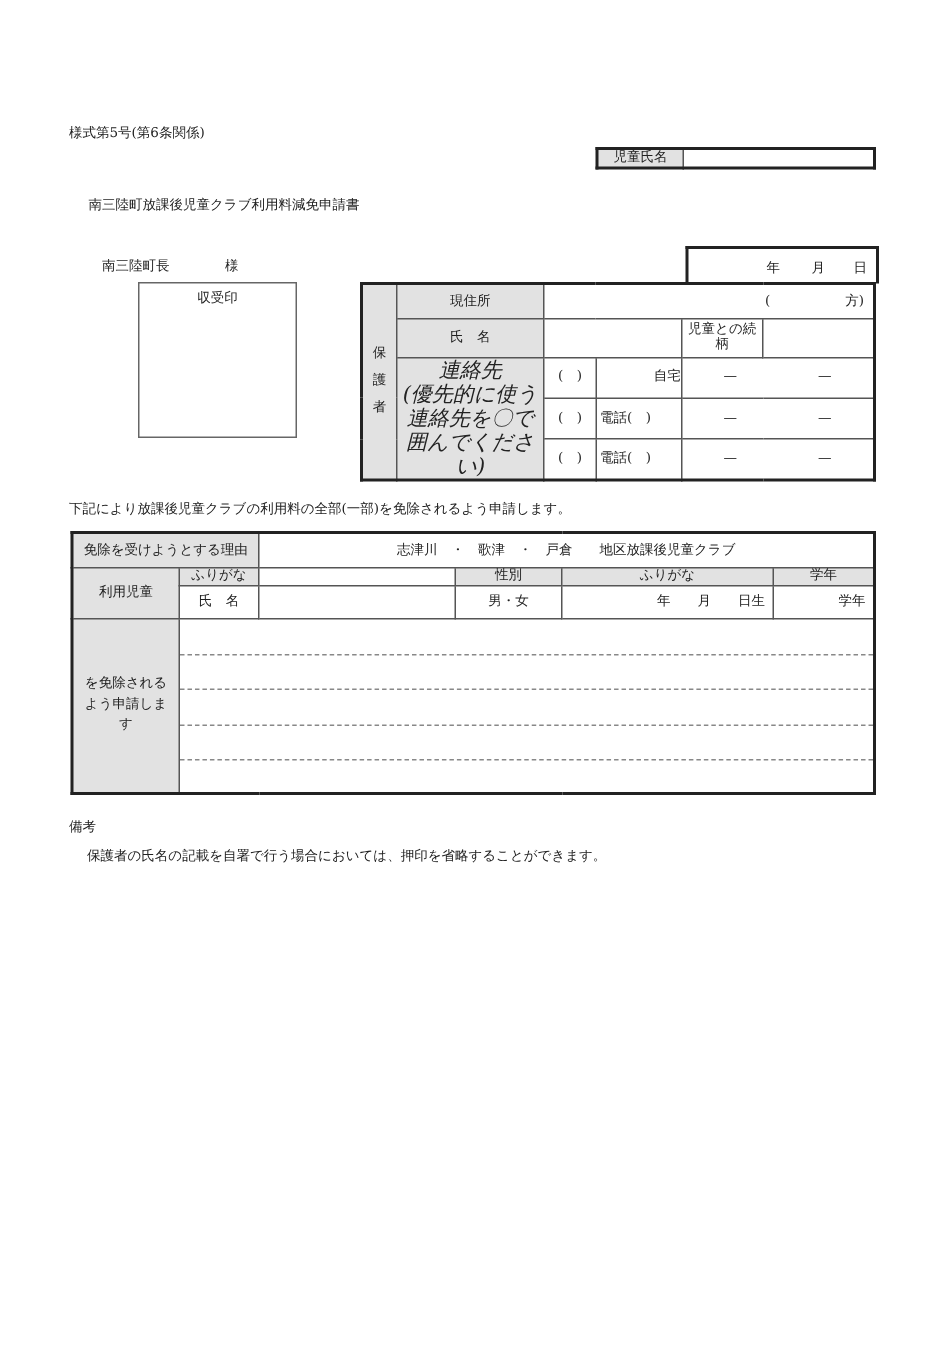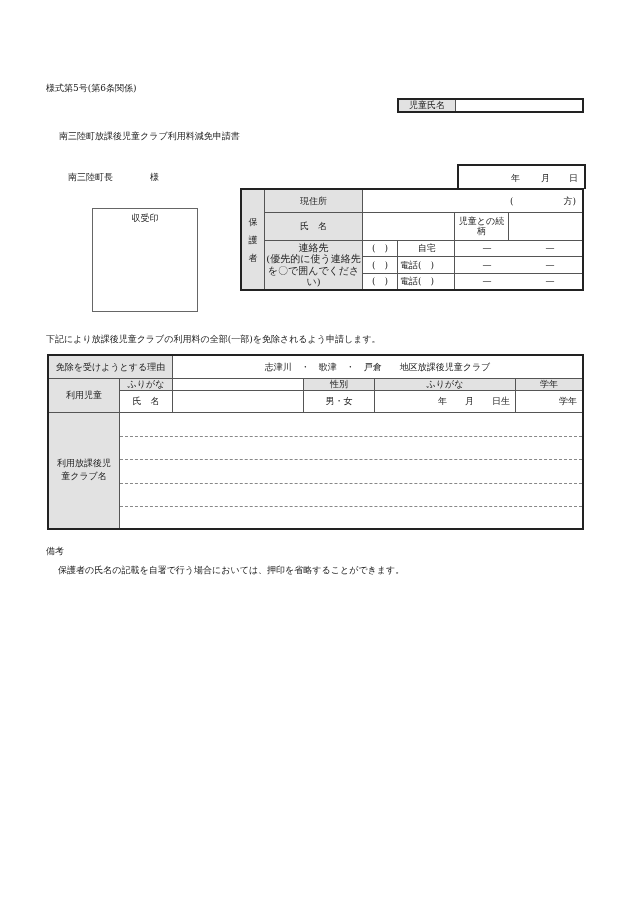--- a/index.html
+++ b/index.html
@@ -24,21 +24,21 @@
     <td colspan="3"></td>
   </tr>
 </tbody>
   </table>
 
 <div class="abs t" style="left:59px;top:130px;">南三陸町放課後児童クラブ利用料減免申請書</div>
 
 <div class="abs t" style="left:68px;top:171px;">南三陸町長</div>
 <div class="abs t" style="left:150px;top:171px;">様</div>
 
-<div class="abs" style="left:92px;top:188px;width:104px;height:102px;border:1px solid #666;margin-top:20px;">
+<div class="abs" style="left:92px;top:188px;width:104px;height:102px;border:1px solid #666;">
   <div style="text-align:center;margin-top:3px;">収受印</div>
 </div>
 
 <div class="abs" style="left:457px;top:164px;width:125px;height:23px;border:2px solid #222;border-bottom:none;">
   <span class="abs t" style="left:52px;top:6px;">年</span>
   <span class="abs t" style="left:82px;top:6px;">月</span>
   <span class="abs t" style="left:110px;top:6px;">日</span>
 </div>
 
 <table class="thick" style="left:240px;top:188px;width:344px;height:103px;">
@@ -50,24 +50,24 @@
     <td class="g" style="width:80px;">現住所</td>
     <td colspan="4" style="text-align:right;padding-right:6px;"><span>(</span><span style="display:inline-block;width:50px;"></span><span>方)</span></td>
   </tr>
   <tr style="height:26px;">
     <td class="g">氏　名</td>
     <td colspan="2"></td>
     <td style="width:44px;">児童との続柄</td>
     <td style="width:60px;"></td>
   </tr>
   <tr style="height:16px;">
-    <td class="g" rowspan="3" style="white-space:pre-wrap;font-size:10px;">連絡先
+    <td class="g" rowspan="3" style="white-space:pre-wrap;font-size:14px;font-style:italic;">連絡先
 (優先的に使う連絡先を〇で囲んでください)</td>
     <td style="width:28px;">(　)</td>
-    <td style="text-align:center;padding-left:2px;width:44px;">自宅</td>
+    <td style="text-align:right;padding-left:2px;width:44px;">自宅</td>
     <td colspan="2">—　　　　　　—</td>
   </tr>
   <tr style="height:16px;">
     <td>(　)</td>
     <td style="text-align:left;padding-left:2px;">電話(　)</td>
     <td colspan="2">—　　　　　　—</td>
   </tr>
   <tr style="height:16px;">
     <td>(　)</td>
     <td style="text-align:left;padding-left:2px;">電話(　)</td>
@@ -93,21 +93,21 @@
     <td class="g">学年</td>
   </tr>
   <tr style="height:22px;">
     <td>氏　名</td>
     <td></td>
     <td>男・女</td>
     <td style="text-align:right;padding-right:5px;">年　　月　　日生</td>
     <td style="text-align:right;padding-right:5px;">学年</td>
   </tr>
   <tr style="height:117px;">
-    <td class="g" style="padding:0 4px;line-height:1.5;">利用放課後児童クラブ名</td>
+    <td class="g" style="padding:0 4px;line-height:1.5;">を免除されるよう申請します</td>
     <td colspan="5" style="position:relative;">
       <div class="dash" style="top:23px;"></div>
       <div class="dash" style="top:46px;"></div>
       <div class="dash" style="top:70px;"></div>
       <div class="dash" style="top:93px;"></div>
     </td>
   </tr>
 </tbody>
   </table>
 

